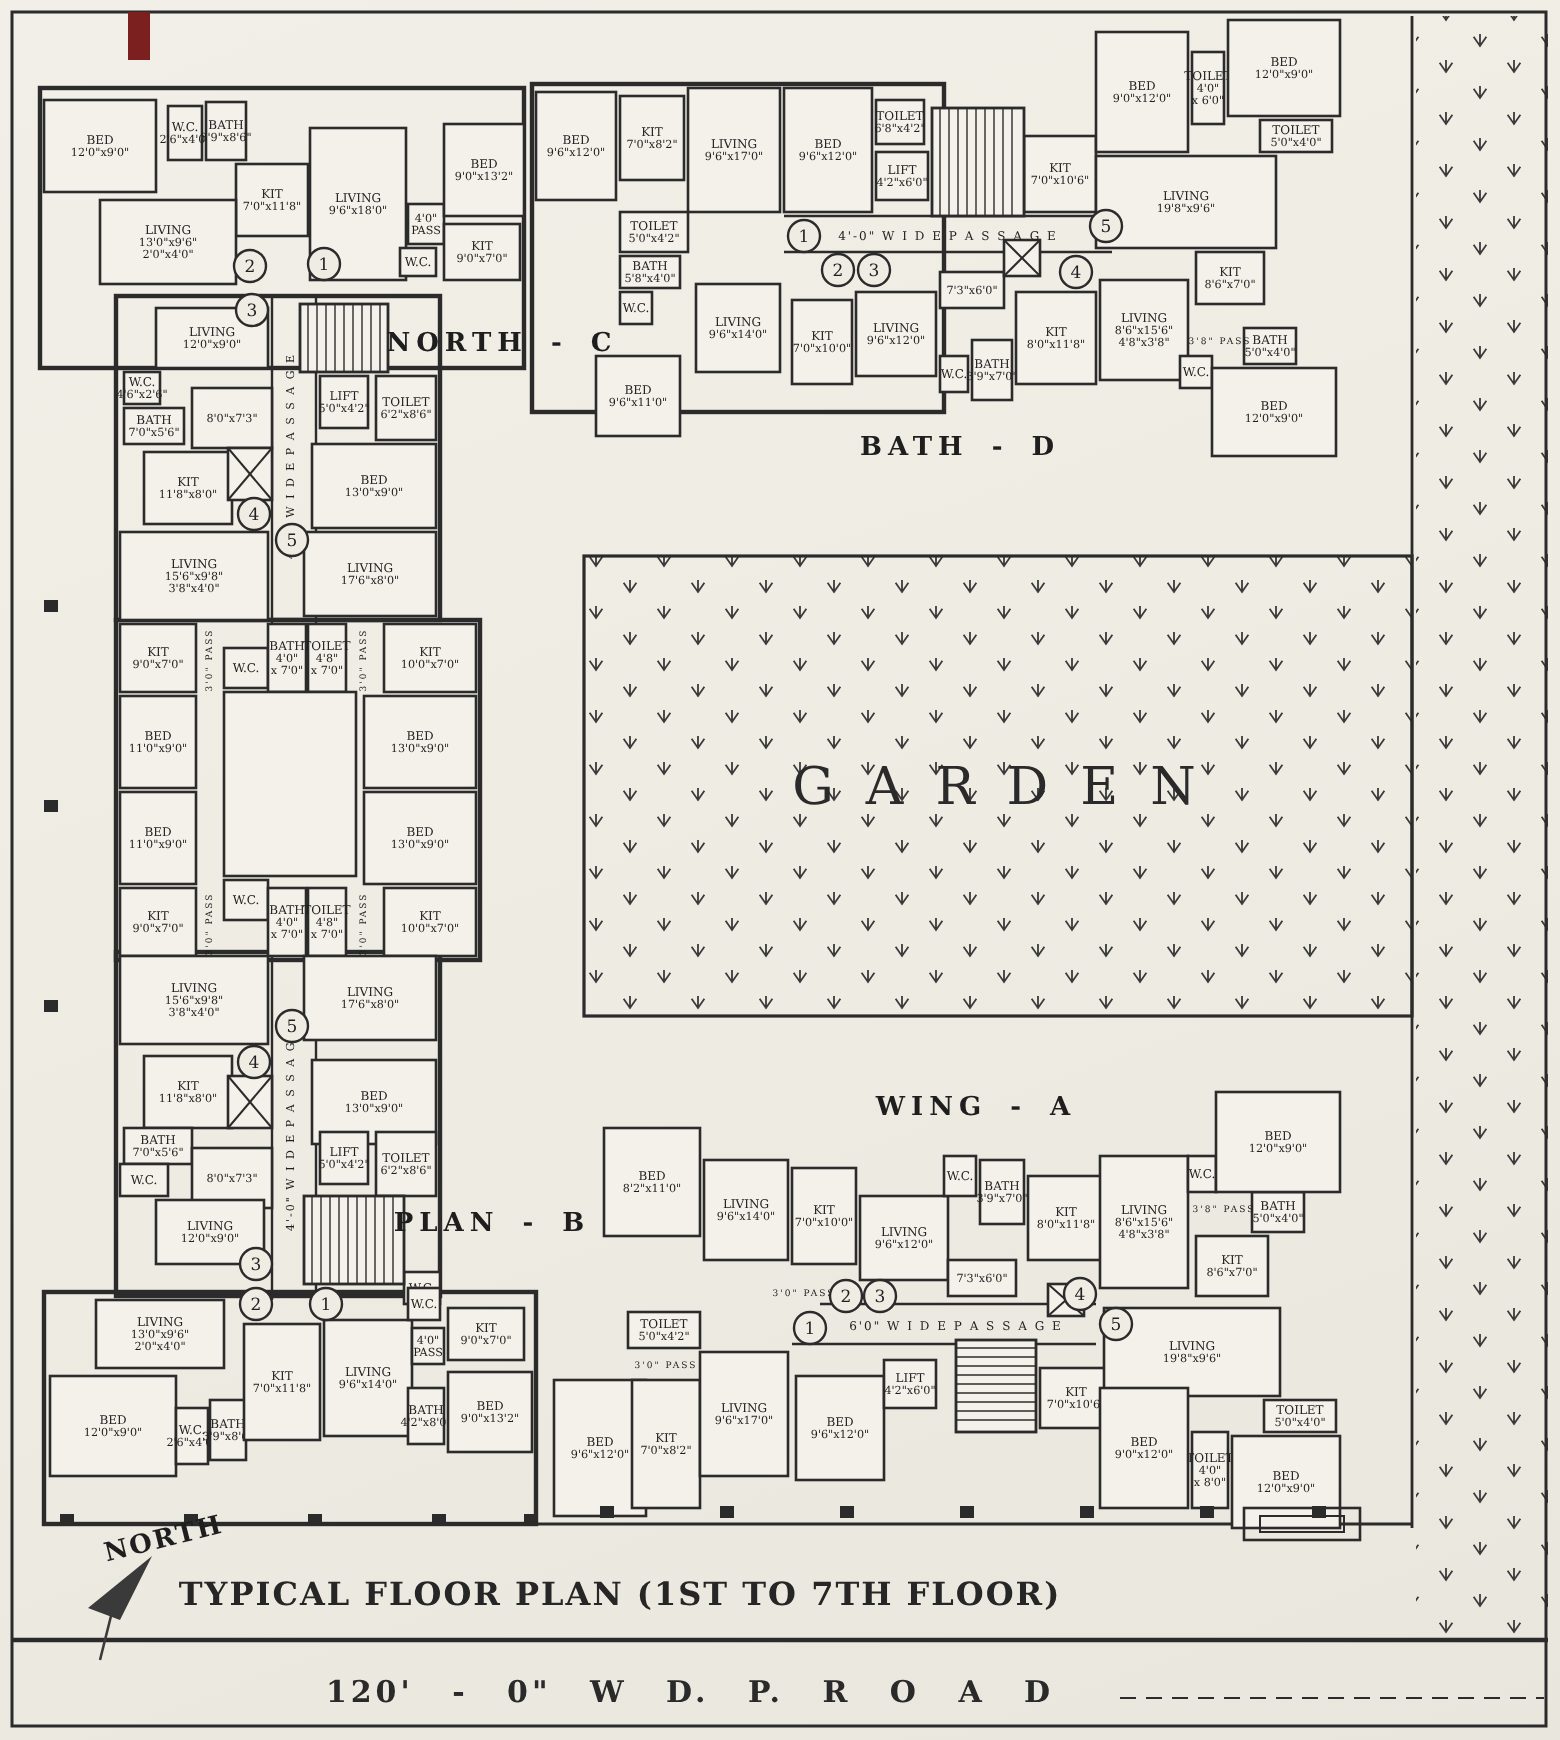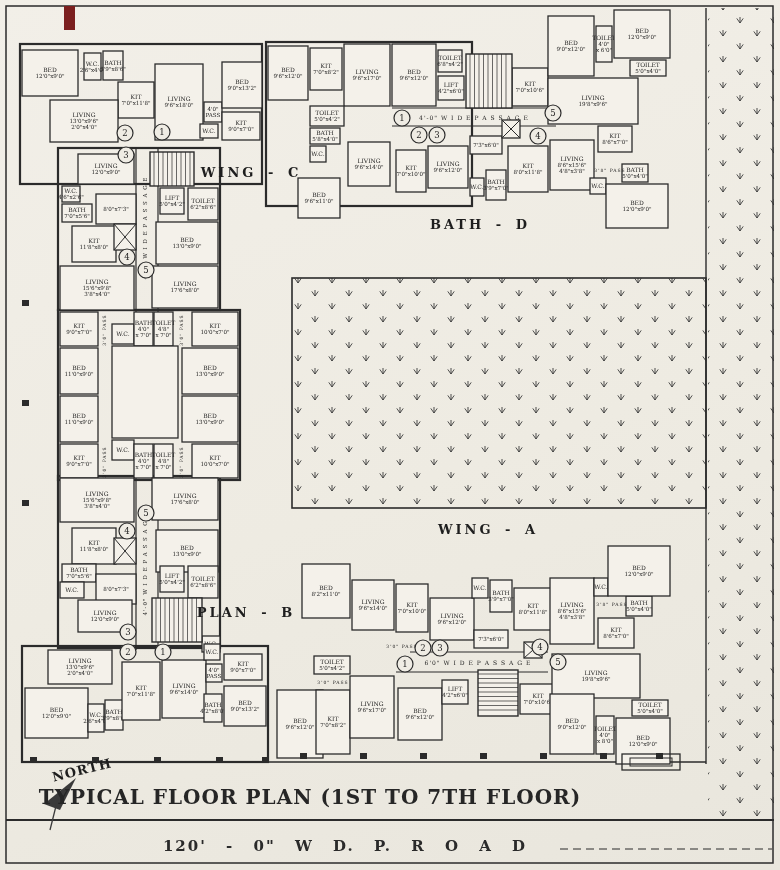--- a/index.html
+++ b/index.html
@@ -5,21 +5,21 @@
   html,body{margin:0;padding:0;background:#d8d5cd;}
   .page{position:relative;width:780px;height:870px;overflow:hidden;
         background:#efece4;
         background-image:linear-gradient(160deg,#f2efe8 0%,#eeebe2 55%,#e9e6dd 100%);
         font-family:"DejaVu Serif", serif;color:#222;}
   svg{position:absolute;left:0;top:0;}
   .overlay{position:absolute;transform:translate(-50%,-50%);white-space:nowrap;
            color:#1e1e1e;user-select:none;}
   .wing-label{font-size:13px;font-weight:700;letter-spacing:3px;word-spacing:4px;}
   .garden-label{font-size:26px;font-weight:400;letter-spacing:16px;color:#2a2a2a;}
-  .title-label{font-size:20px;font-weight:600;letter-spacing:1px;color:#262626;}
+  .title-label{font-size:16px;font-weight:600;letter-spacing:1px;color:#262626;}
   .road-label{font-size:15px;font-weight:600;letter-spacing:2px;word-spacing:12px;color:#2a2a2a;}
   .north-label{font-size:13px;font-weight:700;letter-spacing:1px;transform:translate(-50%,-50%) rotate(-14deg);}
 </style>
 </head>
 <body>
 
 <div class="page">
   <svg id="plan" width="780" height="870" viewBox="0 0 780 870">
     <defs>
       <pattern id="trees" width="34" height="26" patternUnits="userSpaceOnUse">
@@ -665,20 +665,21 @@
         <rect x="22" y="500" width="7" height="6" fill="#2b2b2b"></rect>
         <rect x="6" y="6" width="767" height="857" fill="none" stroke="#2b2b2b" stroke-width="1.5"></rect>
         <rect x="622" y="754" width="58" height="16" fill="none" stroke="#2b2b2b" stroke-width="1.3"></rect>
         <rect x="630" y="758" width="42" height="8" fill="none" stroke="#2b2b2b" stroke-width="1"></rect>
         <rect x="64" y="6" width="11" height="24" fill="#7b1f1f" stroke="none" stroke-width="0"></rect>
         <polygon points="44,804 76,778 60,810" fill="#3a3a3a"></polygon>
         <line x1="58" y1="798" x2="50" y2="830" stroke="#3a3a3a" stroke-width="1.3"></line>
       </g>
   </svg>
 
-  <div class="overlay wing-label" style="left:251px;top:172px;">WING - C</div>
+  <div class="overlay wing-label" style="left:251px;top:172px;">NORTH - C</div>
   <div class="overlay wing-label" style="left:480px;top:224px;">BATH - D</div>
   <div class="overlay wing-label" style="left:246px;top:612px;">PLAN - B</div>
-  <div class="overlay wing-label" style="left:488px;top:529px;">WING - A</div>
+  <div class="overlay wing-label" style="left:488px;top:554px;">WING - A</div>
+  <div class="overlay garden-label" style="left:505px;top:394px;">GARDEN</div>
   <div class="overlay title-label" style="left:310px;top:797px;">TYPICAL FLOOR PLAN (1ST TO 7TH FLOOR)</div>
   <div class="overlay road-label" style="left:345px;top:846px;">120' - 0"   W  D.  P.  R O A D</div>
   <div class="overlay north-label" style="left:82px;top:770px;">NORTH</div>
 </div>
 
 </body></html>

